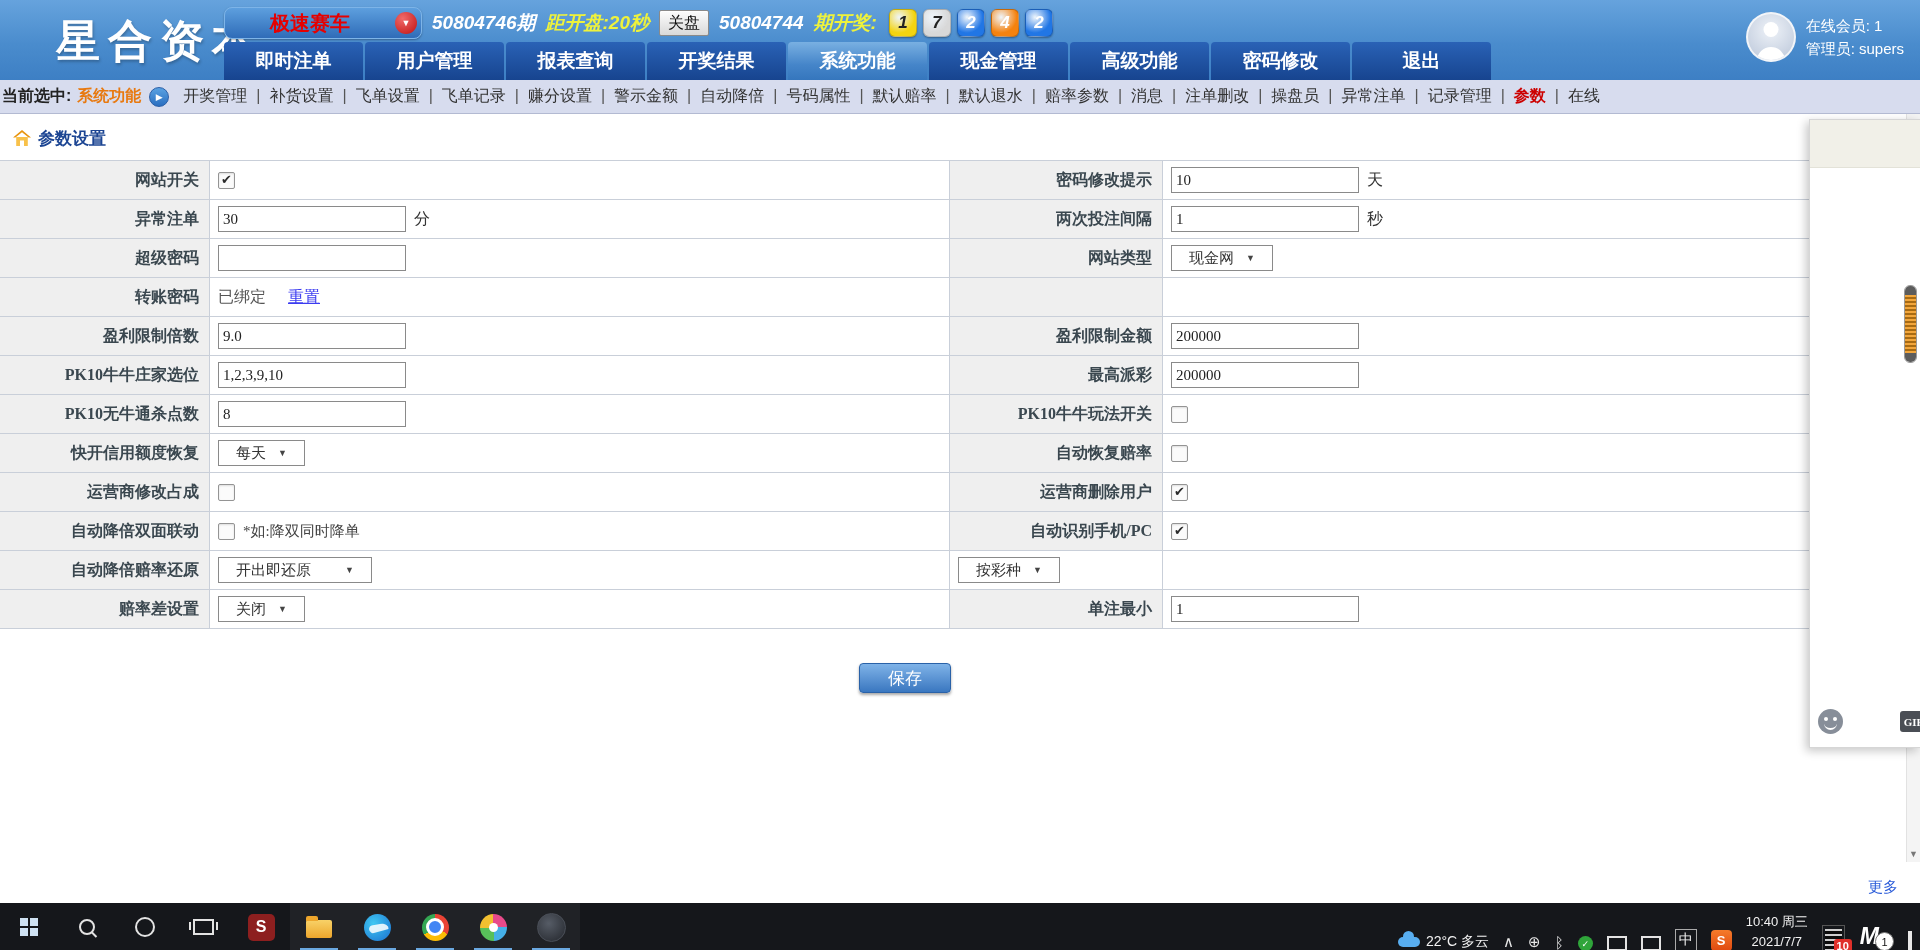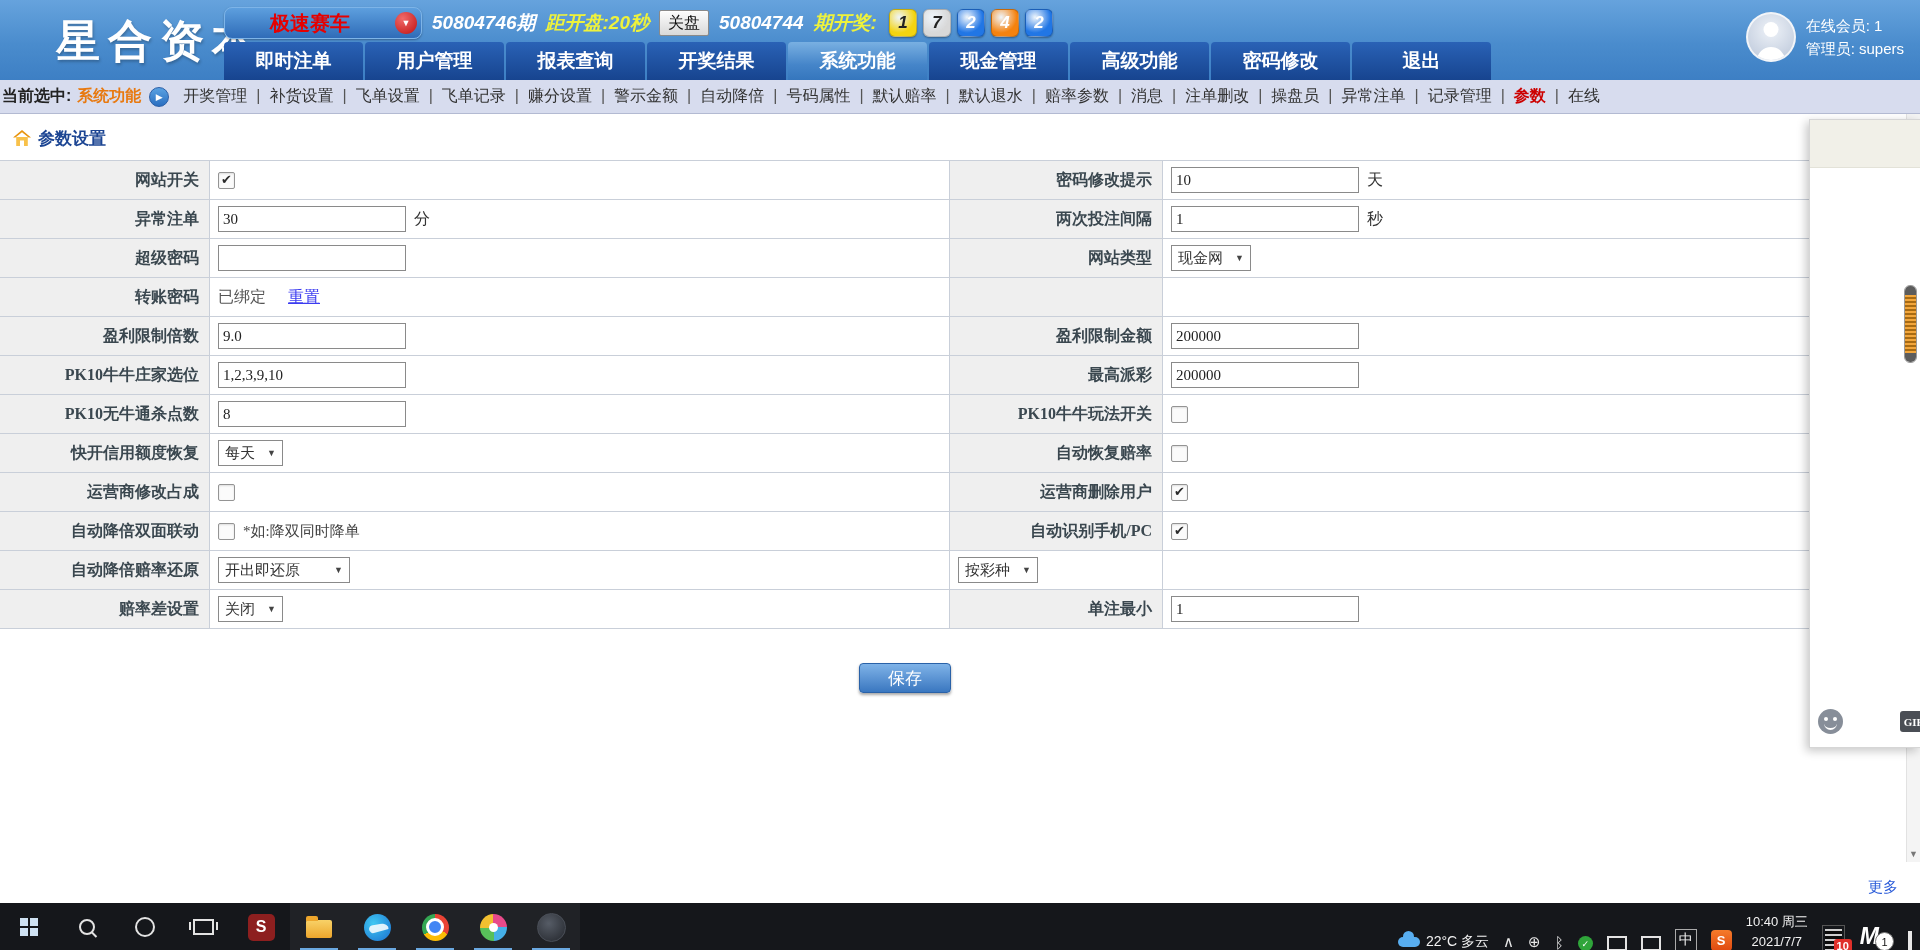--- a/index.html
+++ b/index.html
@@ -51,21 +51,21 @@
   .page-title{display:flex;align-items:center;gap:7px;padding:13px 0 10px 13px;color:#1c4593;font-weight:bold;font-size:17px;}
   .form-table{width:1810px;border-top:1px solid #c9cfd9;}
   .form-row{display:grid;grid-template-columns:210px 740px 213px 647px;border-bottom:1px solid #c9cfd9;height:38px;}
   .cell-label{background:#efefef;text-align:right;padding-right:10px;font-weight:bold;color:#3a474f;font-size:16px;
     line-height:37px;border-right:1px solid #c9cfd9;white-space:nowrap;overflow:hidden;}
   .cell-value{display:flex;align-items:center;padding-left:8px;gap:8px;border-right:1px solid #c9cfd9;font-size:16px;color:#333;}
   .txt{width:178px;height:22px;border:1px solid #8a8a8a;font-size:15px;padding:1px 4px;color:#222;font-family:inherit;background:#fff;}
   .suffix{font-size:16px;color:#333;}
   .cb{width:15px;height:15px;border:1px solid #949494;border-radius:2px;background:#fbfbfb;display:flex;align-items:center;
     justify-content:center;font-size:13px;color:#2b2b2b;cursor:pointer;box-shadow:inset 0 1px 2px rgba(0,0,0,.12);}
-  .sel{display:inline-flex;align-items:center;border:1px solid #8a8a8a;background:#fff;height:24px;padding:0 6px;
+  .sel{display:inline-flex;align-items:center;border:1px solid #8a8a8a;background:#fff;height:24px;padding:0 17px;
     font-size:15px;color:#333;gap:12px;cursor:pointer;}
   .sel.wide{min-width:118px;justify-content:space-between;}
   .sel .arr{font-size:9px;color:#444;}
   .static-text{color:#555;}
   .reset-link{color:#3b3bf0;text-decoration:underline;margin-left:14px;cursor:pointer;}
   .note{color:#444;font-size:15px;}
   .save-wrap{width:1810px;display:flex;justify-content:center;margin-top:34px;}
   .save-btn{width:92px;height:30px;background:linear-gradient(180deg,#7fb3e8,#3a77c0);border:1px solid #2a62a8;border-radius:4px;
     color:#fff;font-size:17px;cursor:pointer;box-shadow:0 2px 3px rgba(0,0,0,.35);font-family:inherit;}
 

